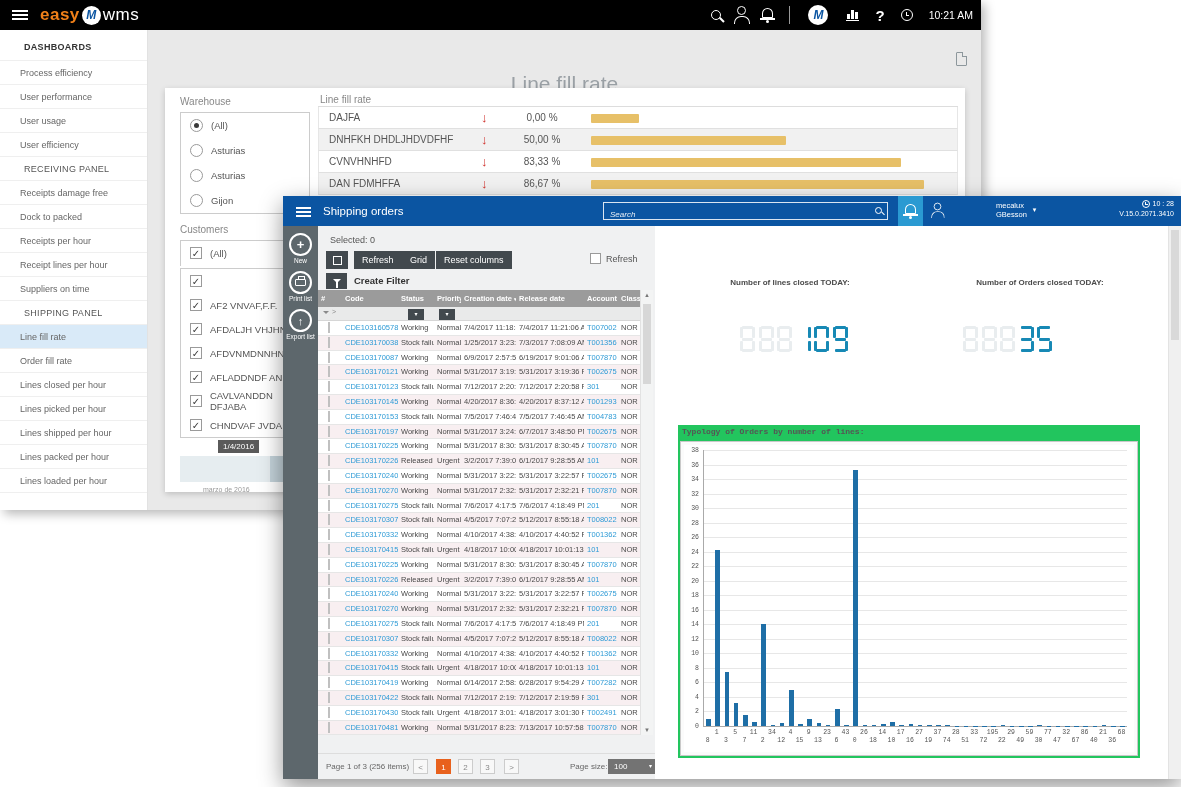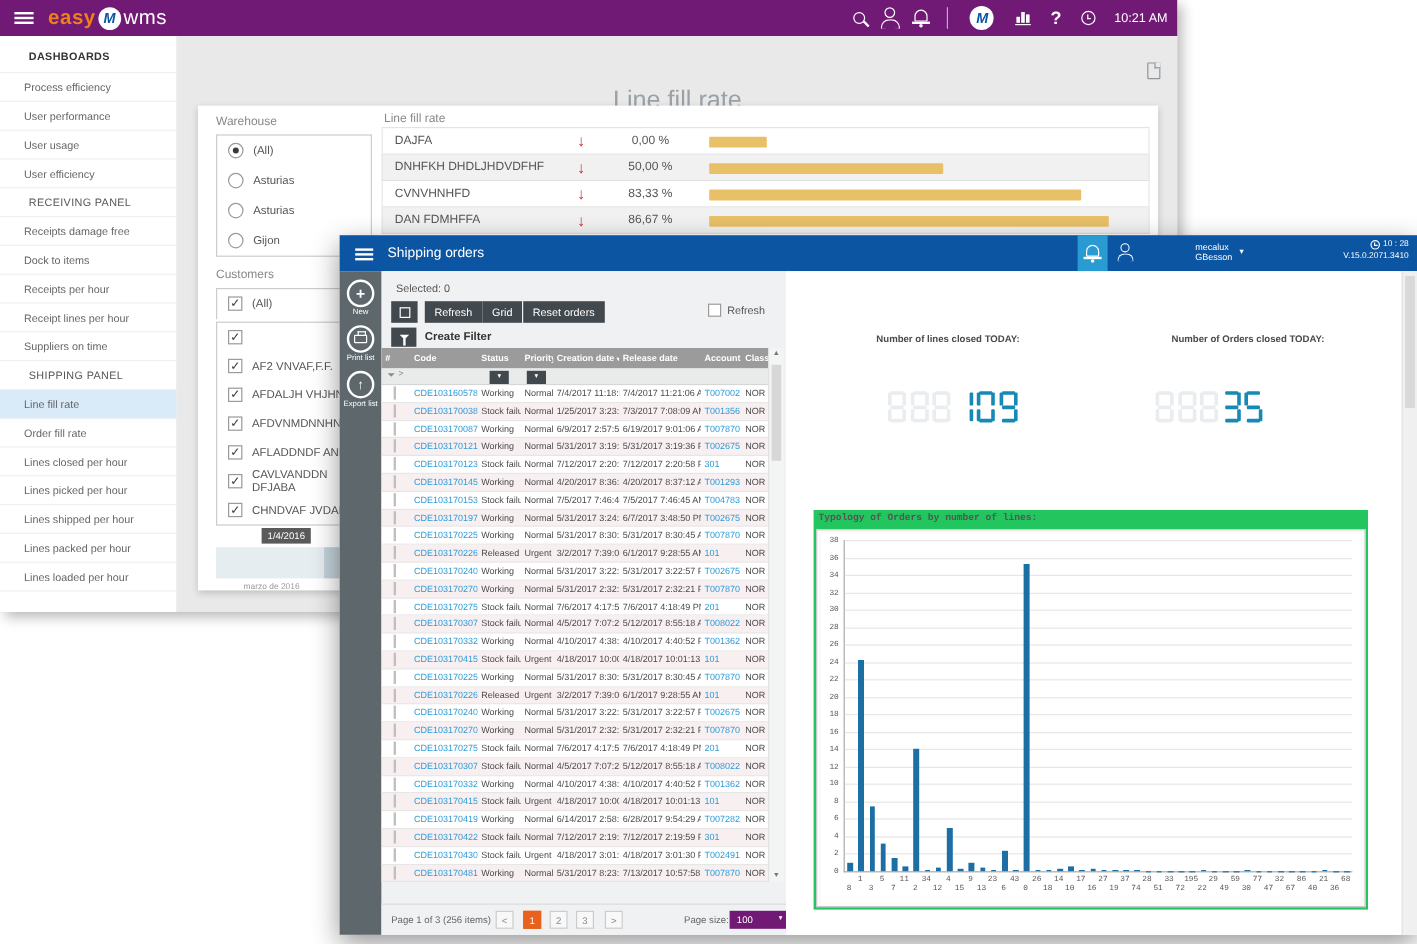--- a/index.html
+++ b/index.html
@@ -1,21 +1,21 @@
 <!DOCTYPE html>
 <html><head>
 <meta charset="utf-8">
 <style>
   * { margin:0; padding:0; box-sizing:border-box; }
   html,body { background:#fff; }
   body { font-family:"Liberation Sans", sans-serif; width:1181px; height:787px; position:relative; overflow:hidden; }
 
   
   .win-back { position:absolute; left:0; top:0; width:981px; height:510px; background:#fff; box-shadow:4px 4px 10px rgba(0,0,0,.28); }
-  .topbar { position:absolute; left:0; top:0; width:981px; height:30px; background:#701a75; }
+  .topbar { position:absolute; left:0; top:0; width:981px; height:30px; background:#000000; }
   .tb-burger { position:absolute; left:12px; top:10px; width:16px; height:2px; background:#fff; box-shadow:0 4px 0 #fff, 0 8px 0 #fff; }
   .brand { position:absolute; left:40px; top:4px; height:22px; display:flex; align-items:center; }
   .brand-easy { color:#f08019; font-size:17px; font-weight:bold; letter-spacing:.5px; }
   .mcircle { width:19px; height:19px; border-radius:50%; background:#fff; color:#0b55a2; font-weight:bold; font-style:italic; text-align:center; line-height:19px; font-size:12px; margin:0 2px; }
   .brand-wms { color:#fff; font-size:17px; letter-spacing:.5px; }
   .tb-right { position:absolute; right:8px; top:0; height:30px; display:flex; align-items:center; gap:16px; }
   .tb-sep { width:1px; height:18px; background:rgba(255,255,255,.6); }
   .tb-time { color:#fff; font-size:10.5px; }
   
   .i-search { width:10px; height:10px; border:1.6px solid #fff; border-radius:50%; position:relative; }
@@ -125,21 +125,21 @@
   .gsb { position:absolute; left:322px; top:64px; width:13px; height:445px; background:#f3f4f4; border-left:1px solid #e2e2e2; }
   .gsb .up { position:absolute; top:2px; left:0; right:0; text-align:center; font-size:6px; color:#777; }
   .gsb .dn { position:absolute; bottom:2px; left:0; right:0; text-align:center; font-size:6px; color:#777; }
   .gsb .thumb { position:absolute; top:14px; left:2px; width:8px; height:80px; background:#d7d7d7; }
 
   .pager { position:absolute; left:0; right:0; top:527px; height:26px; background:#f0f1f2; border-top:1px solid #ddd; }
   .psum { position:absolute; left:8px; top:8px; font-size:8px; color:#666; }
   .pbtn { position:absolute; top:5px; width:15px; height:15px; border:1px solid #ccc; background:#f8f8f8; font-size:8px; color:#888; text-align:center; line-height:15px; cursor:pointer; }
   .pbtn.active { background:#e8611d; border-color:#e8611d; color:#fff; }
   .psize-label { position:absolute; left:252px; top:8px; font-size:8px; color:#666; }
-  .psize { position:absolute; left:290px; top:5px; width:48px; height:15px; background:#701a75; color:#fff; font-size:8px; line-height:15px; padding-left:6px; cursor:pointer; }
+  .psize { position:absolute; left:290px; top:5px; width:48px; height:15px; background:#737373; color:#fff; font-size:8px; line-height:15px; padding-left:6px; cursor:pointer; }
   .psize::after { content:"▾"; position:absolute; right:4px; font-size:6px; }
 
   
   .fright { position:absolute; left:372px; top:30px; width:513px; bottom:0; background:#fff; }
   .cnt-label { position:absolute; font-size:8px; font-weight:bold; color:#4a4a4a; text-align:center; }
   .display { position:absolute; display:flex; }
   .digit { position:relative; width:15px; height:26px; margin-right:3.5px; }
   .seg { position:absolute; background:#1789b5; border-radius:1px; }
   .ghost .seg { background:#e9edef; }
   .seg-a { left:2px; right:2px; top:0; height:3px; }
@@ -202,21 +202,21 @@
       <div class="sitem"><span>User performance</span></div>
 
       <div class="sitem"><span>User usage</span></div>
 
       <div class="sitem"><span>User efficiency</span></div>
 
       <div class="sitem hdr"><span>RECEIVING PANEL</span></div>
 
       <div class="sitem"><span>Receipts damage free</span></div>
 
-      <div class="sitem"><span>Dock to items</span></div>
+      <div class="sitem"><span>Dock to packed</span></div>
 
       <div class="sitem"><span>Receipts per hour</span></div>
 
       <div class="sitem"><span>Receipt lines per hour</span></div>
 
       <div class="sitem"><span>Suppliers on time</span></div>
 
       <div class="sitem hdr"><span>SHIPPING PANEL</span></div>
 
       <div class="sitem selected"><span>Line fill rate</span></div>
@@ -347,20 +347,24 @@
         </div>
     </div>
   </div>
 </div>
 
 <div class="win-front">
 
   <div class="ftitle">
     <div class="ft-burger"></div>
     <div class="ft-name">Shipping orders</div>
+    <div class="fsearch">
+      <input type="text" placeholder="Search" style="">
+      <span class="fs-icon"></span>
+    </div>
     <div class="fbell">
         <span class="i-bell" style="margin-bottom:4px;"></span>
       </div>
     <div class="fuser">
       <span class="i-person" style="margin-bottom:8px;transform:scale(.85);"></span>
       <span class="funame">
         <span>mecalux</span><br>
         <span>GBesson</span>
       </span>
       <span class="fcaret">▾</span>
@@ -392,21 +396,21 @@
   </div>
 
   <div class="fcontent">
     <div class="sel-label">Selected: 0</div>
 
     <button class="btn-dark sqbtn" style="left:8px;top:25px;">
         <i></i>
       </button>
     <button class="btn-dark" style="left:36px;top:25px;">Refresh</button>
     <button class="btn-dark" style="left:84px;top:25px;">Grid</button>
-    <button class="btn-dark" style="left:118px;top:25px;">Reset orders</button>
+    <button class="btn-dark" style="left:118px;top:25px;">Reset columns</button>
     <div class="historic">
       <span class="hbox"></span>
       <span>Refresh</span>
     </div>
 
     <div class="cf-btn">
         <span class="i-funnel"></span>
       </div>
     <div class="cf-label">Create Filter</div>
 

